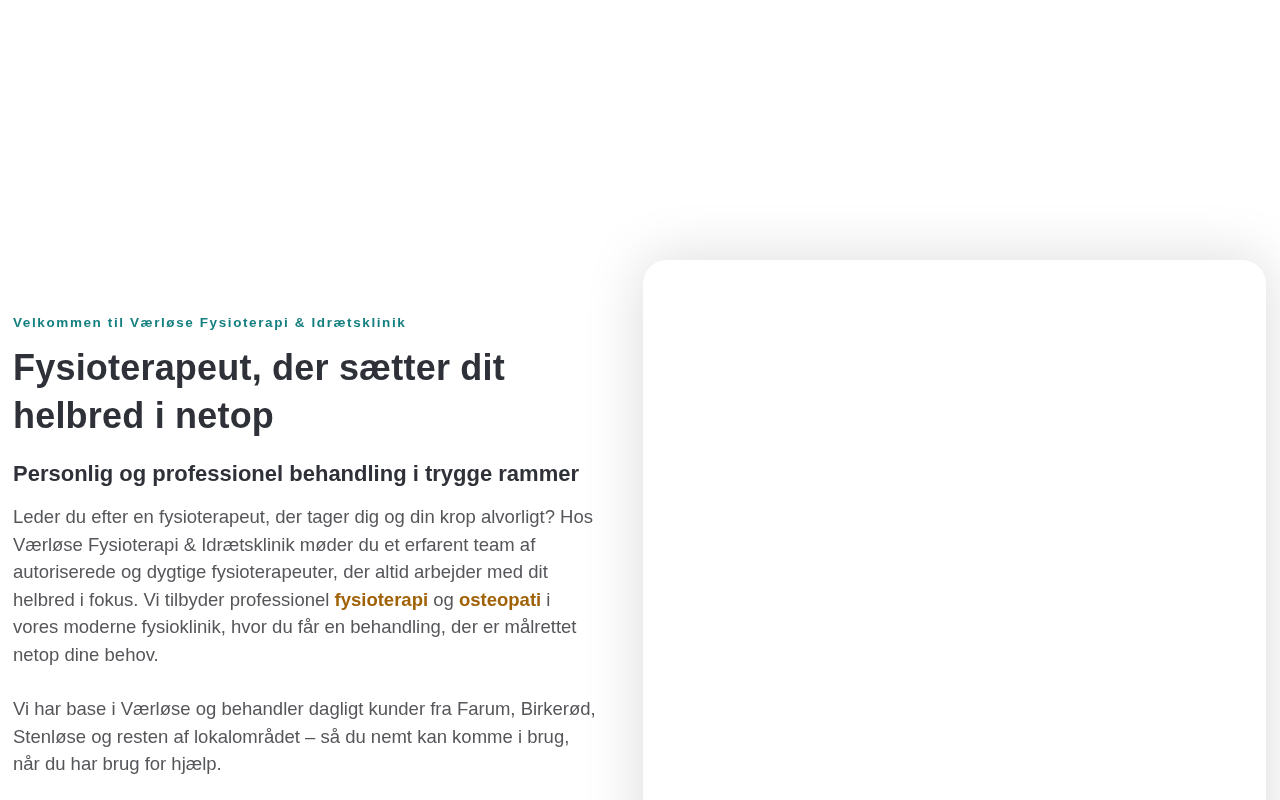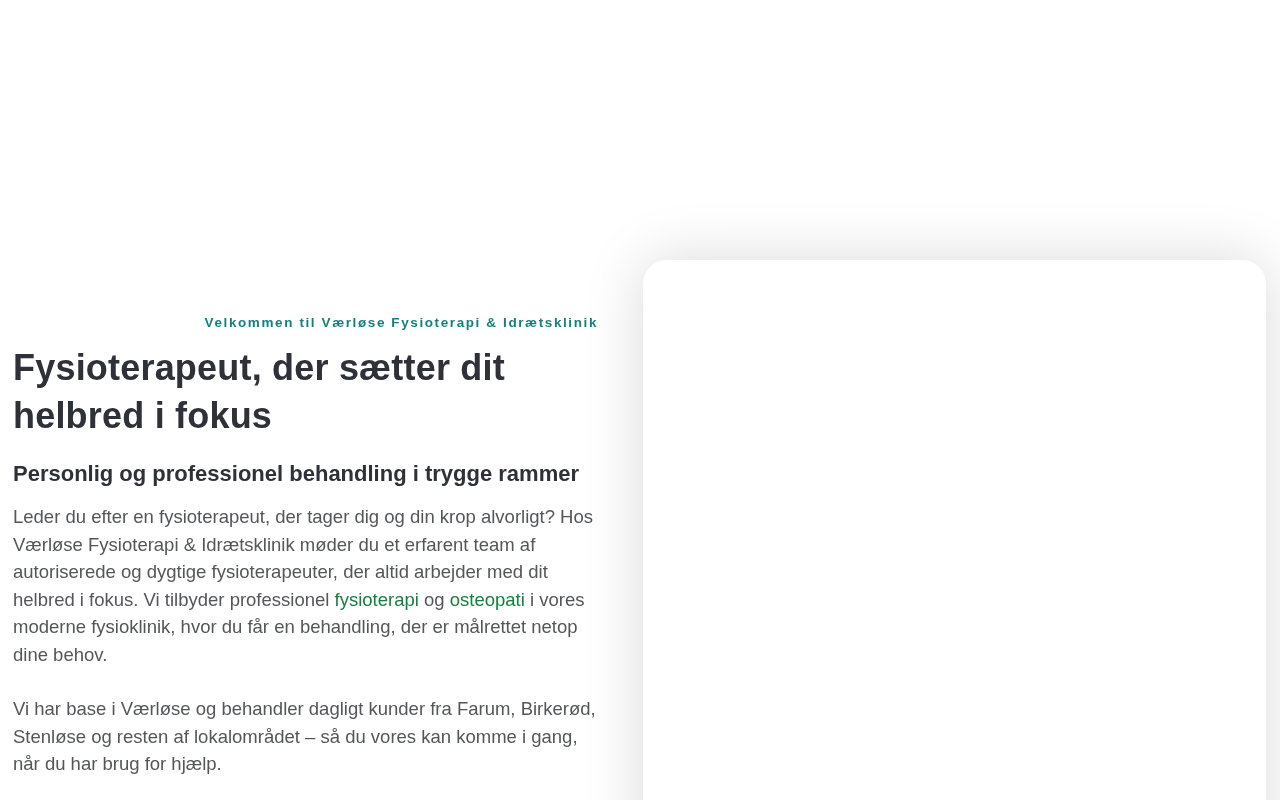--- a/index.html
+++ b/index.html
@@ -24,21 +24,20 @@
     top: 314px;
     width: 585px;
   }
   .eyebrow {
     margin: 0 0 13px 0;
     font-size: 13.5px;
     line-height: 17px;
     font-weight: 700;
     letter-spacing: 1.6px;
     color: #157f80;
-    text-align: right;
   }
   .page-title {
     margin: 0 0 20px 0;
     width: 560px;
     font-size: 36px;
     line-height: 48px;
     font-weight: 700;
     letter-spacing: 0.2px;
     color: #2f3138;
   }
@@ -51,22 +50,22 @@
   }
   .body-copy {
     margin: 0 0 27px 0;
     font-size: 18.5px;
     line-height: 27.5px;
     font-weight: 400;
     color: #55565a;
   }
   .body-copy:last-child { margin-bottom: 0; }
   .green-link {
-    color: #15803d;
-    font-weight: 400;
+    color: #a16207;
+    font-weight: 700;
     text-decoration: none;
     cursor: pointer;
   }
   
   .hero-card {
     position: absolute;
     left: 643px;
     top: 260px;
     width: 623px;
     height: 700px; 
@@ -77,25 +76,25 @@
 </style>
 </head>
 <body>
 
 <div class="viewport">
 
   <div class="hero-text">
 
     <p class="eyebrow">Velkommen til Værløse Fysioterapi &amp; Idrætsklinik</p>
 
-    <h1 class="page-title">Fysioterapeut, der sætter dit helbred i fokus</h1>
+    <h1 class="page-title">Fysioterapeut, der sætter dit helbred i netop</h1>
 
     <h2 class="subtitle">Personlig og professionel behandling i trygge rammer</h2>
 
     <p class="body-copy"><span>Leder du efter en fysioterapeut, der tager dig og din krop alvorligt? Hos Værløse Fysioterapi &amp; Idrætsklinik møder du et erfarent team af autoriserede og dygtige fysioterapeuter, der altid arbejder med dit helbred i fokus. Vi tilbyder professionel </span><a href="#" class="green-link">fysioterapi</a><span> og </span><a href="#" class="green-link">osteopati</a><span> i vores moderne fysioklinik, hvor du får en behandling, der er målrettet netop dine behov.</span></p>
 
-    <p class="body-copy">Vi har base i Værløse og behandler dagligt kunder fra Farum, Birkerød, Stenløse og resten af lokalområdet –  så du vores kan komme i gang, når du har brug for hjælp.</p>
+    <p class="body-copy">Vi har base i Værløse og behandler dagligt kunder fra Farum, Birkerød, Stenløse og resten af lokalområdet –  så du nemt kan komme i brug, når du har brug for hjælp.</p>
 
   </div>
 
   <div class="hero-card"></div>
 
 </div>
 
 </body></html>

